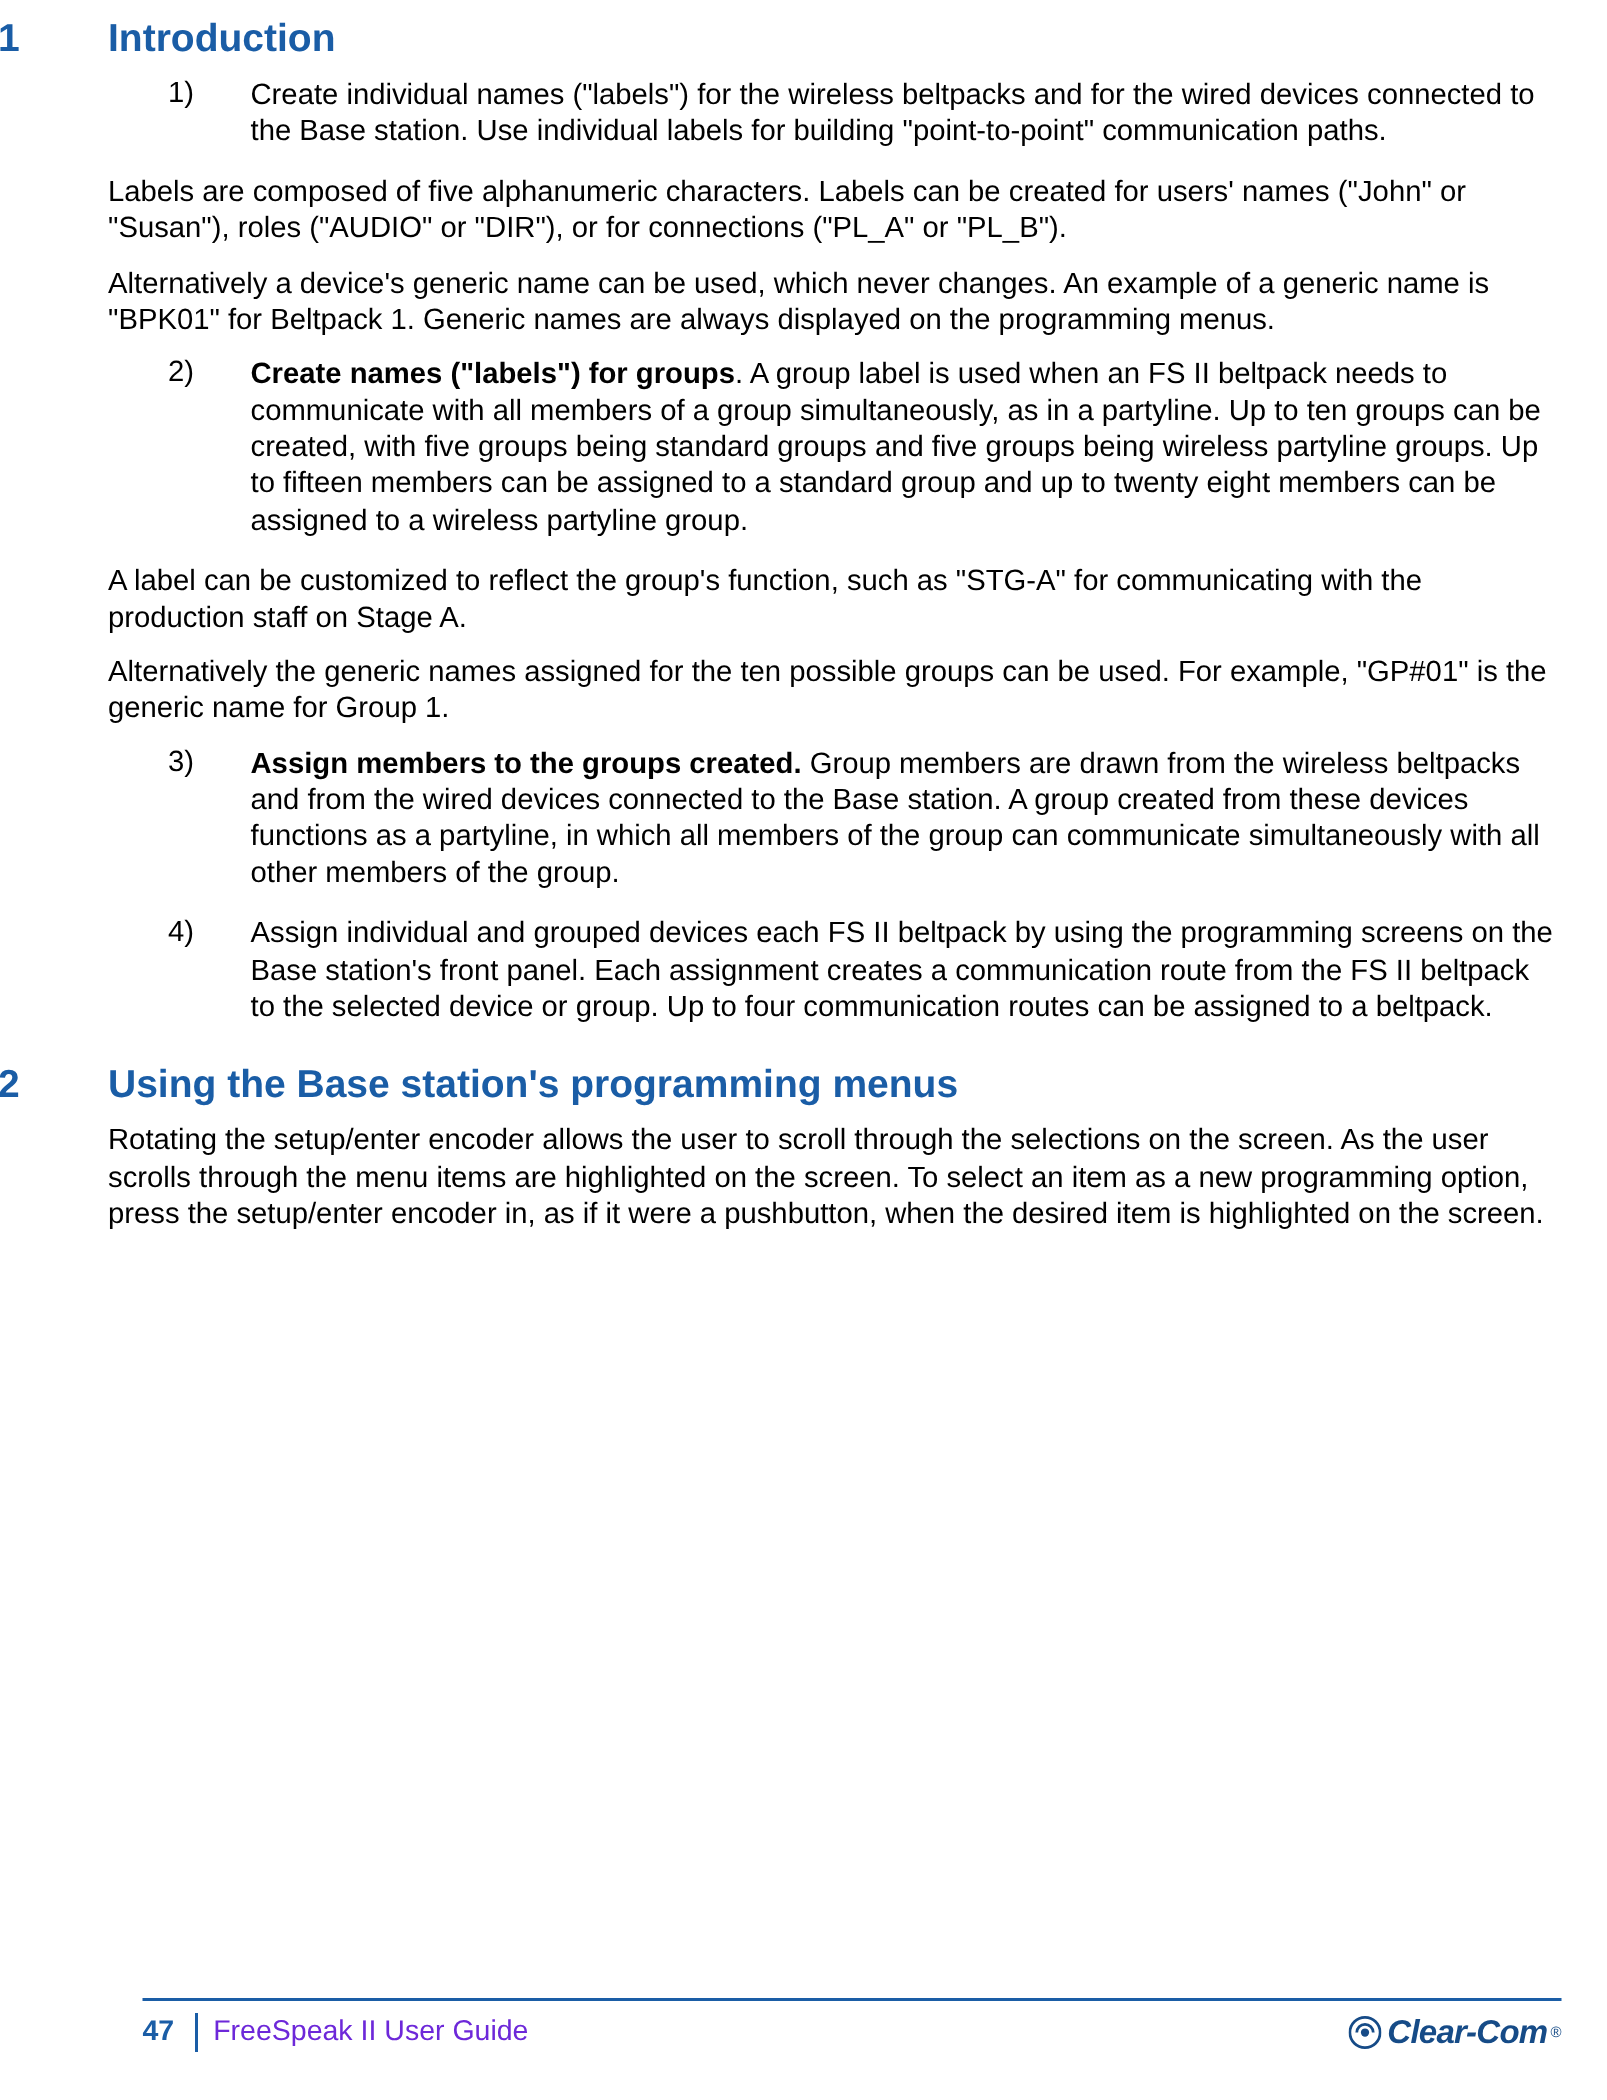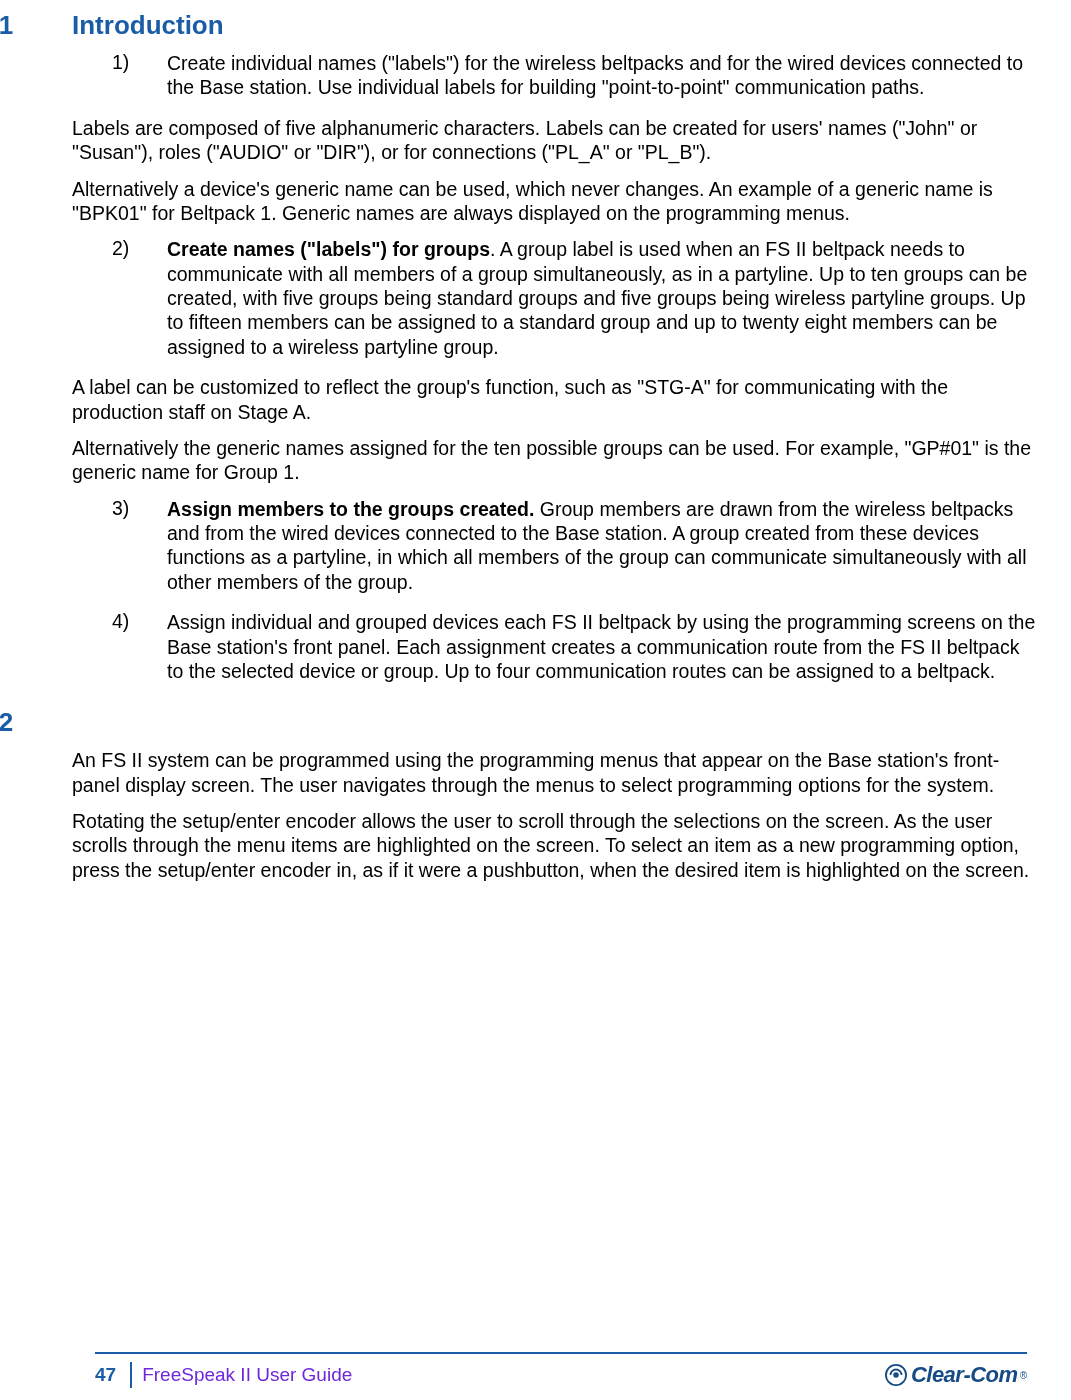--- a/index.html
+++ b/index.html
@@ -47,24 +47,24 @@
       font-size: 19.5px;
     }
     .list-text {
       font-size: 19.5px;
       line-height: 1.25;
     }
     .bold { font-weight: bold; }
     .section-block { margin-bottom: 24px; }
     .footer {
       position: absolute;
-      bottom: 12px;
+      bottom: 32px;
       left: 0;
       right: 0;
-      padding: 0 44px 0 95px;
+      padding: 0 30px 0 95px;
       text-align: right;
     }
     .footer-rule {
       border: none;
       border-top: 2px solid #1a5da6;
       margin-bottom: 8px;
     }
     .footer-row {
       display: flex;
       align-items: center;
@@ -140,22 +140,22 @@
         <span class="list-text"><span class="bold">Assign members to the groups created.</span> Group members are drawn from the wireless beltpacks and from the wired devices connected to the Base station. A group created from these devices functions as a partyline, in which all members of the group can communicate simultaneously with all other members of the group.</span>
       </div>
       <div class="list-row">
         <span class="list-num">4)</span>
         <span class="list-text">Assign individual and grouped devices each FS II beltpack by using the programming screens on the Base station's front panel. Each assignment creates a communication route from the FS II beltpack to the selected device or group. Up to four communication routes can be assigned to a beltpack.</span>
       </div>
     </div>
     <div class="section-block">
       <div class="section-heading">
         <span class="sec-num">6.2</span>
+        <span class="sec-title">Using the Base station's programming menus</span>
       </div>
-      <p class="body-text">An FS II system can be programmed using the programming menus that appear on the Base station's front-panel display screen. The user navigates through the menus to select programming options for the system.</p>
       <p class="body-text">Rotating the setup/enter encoder allows the user to scroll through the selections on the screen. As the user scrolls through the menu items are highlighted on the screen. To select an item as a new programming option, press the setup/enter encoder in, as if it were a pushbutton, when the desired item is highlighted on the screen.</p>
     </div>
   </div>
 
 <div class="footer">
   <hr class="footer-rule">
   <div class="footer-row">
     <div class="footer-left">
       <span class="page-num">47</span>
       <span class="divider"></span>

